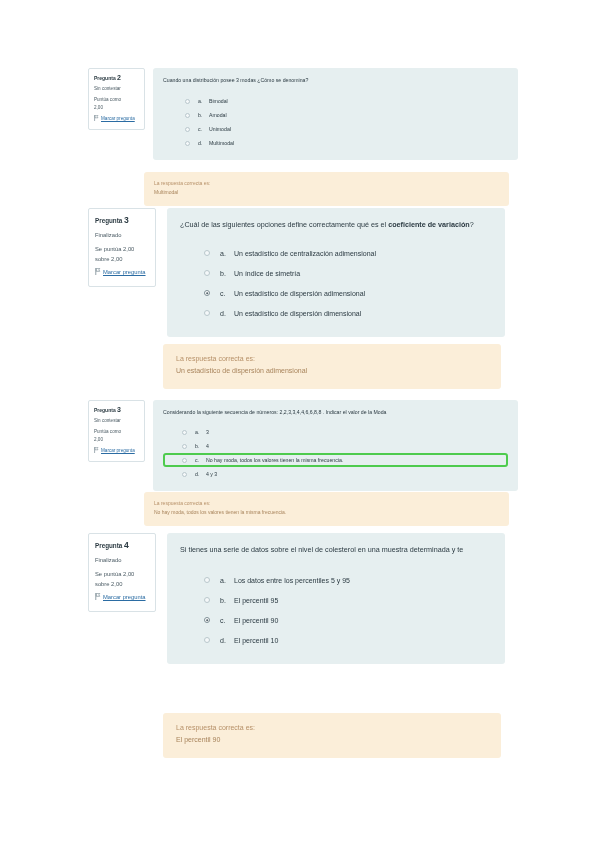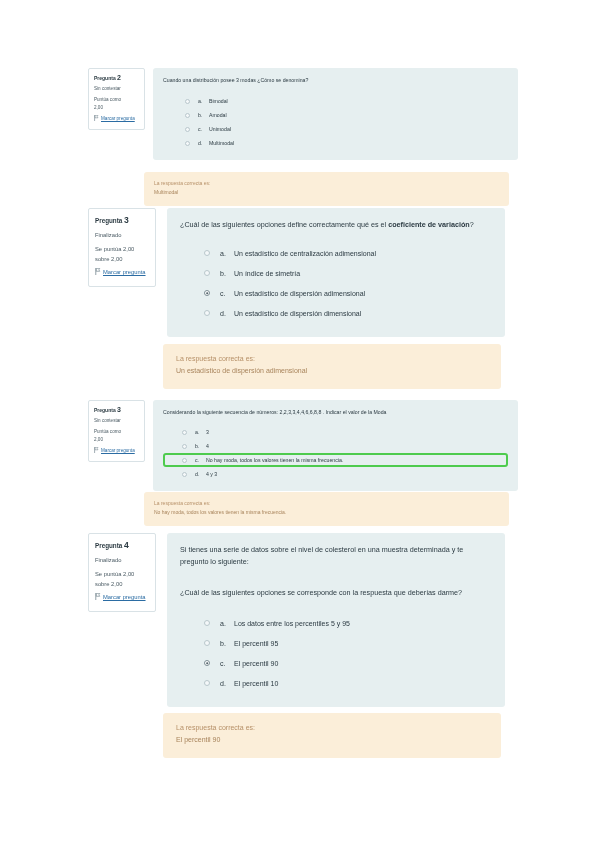--- a/index.html
+++ b/index.html
@@ -406,22 +406,20 @@
               <path d="M0.6 0 L0.6 6" stroke="#7a8b93" stroke-width="0.7" fill="none"></path>
               <path d="M1 0.3 L4 0.3 L3.2 1.6 L4 2.8 L1 2.8 Z" fill="none" stroke="#7a8b93" stroke-width="0.6"></path>
             </svg>
         </span>
         <a>Marcar pregunta</a>
       </div>
     </div>
 
     <div class="qbody">
       <div class="qtext">Si tienes una serie de datos sobre el nivel de colesterol en una muestra determinada y te</div>
-      <div class="qtext">pregunto lo siguiente:</div>
-      <div class="qtext sp2">¿Cuál de las siguientes opciones se corresponde con la respuesta que deberías darme?</div>
       <div class="answers">
         <div class="ans">
           <span class="radio"></span>
           <span class="ansletter">a.</span>
           <span class="anstext">Los datos entre los percentiles 5 y 95</span>
         </div>
         <div class="ans">
           <span class="radio"></span>
           <span class="ansletter">b.</span>
           <span class="anstext">El percentil 95</span>

